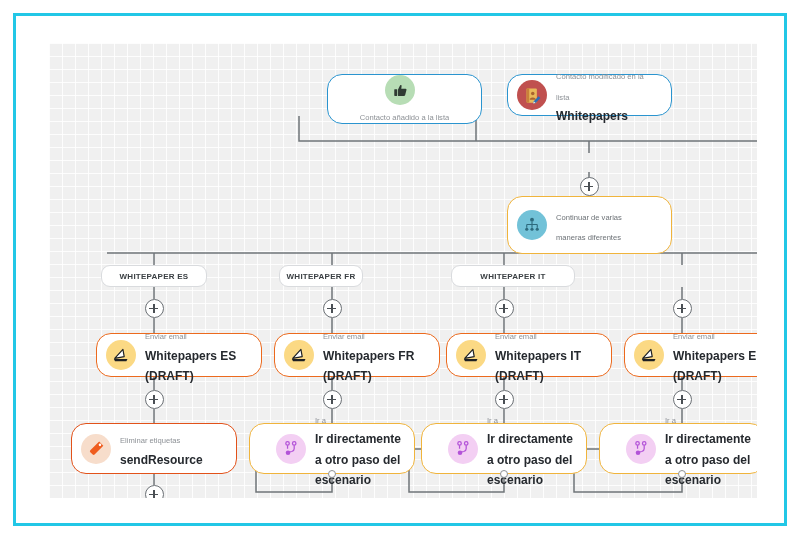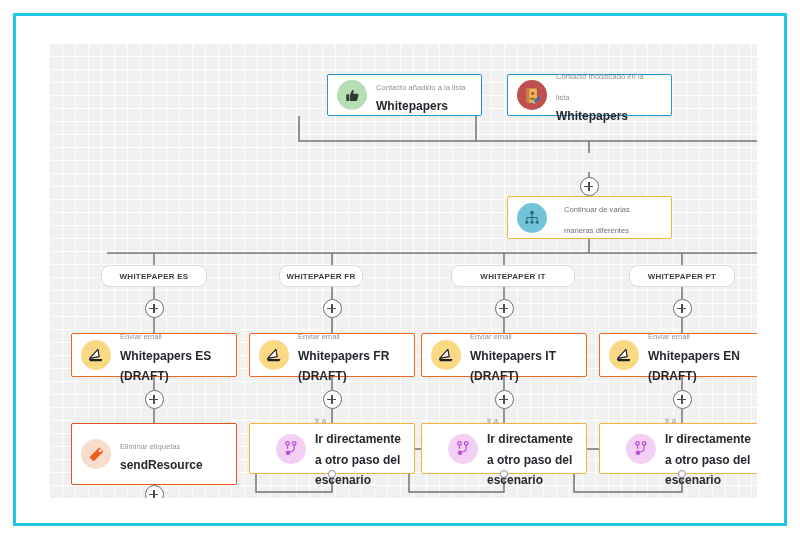--- a/index.html
+++ b/index.html
@@ -33,21 +33,21 @@
     overflow: hidden;
   }
 
   
   #wires { position: absolute; left:0; top:0; width:708px; height:455px; }
 
   
   .node {
     position: absolute;
     background: #ffffff;
-    border-radius: 2px;
+    border-radius: 15px;
     display: flex;
     align-items: center;
     padding: 0 9px;
     z-index: 5;
   }
   .node .ico {
     width: 30px; height: 30px;
     border-radius: 50%;
     flex: 0 0 30px;
     margin-right: 9px;
@@ -56,21 +56,21 @@
   .node .txt { line-height: 1.28; overflow: hidden; }
   .node .sub {
     font-size: 7.6px; color: #8d9196; white-space: pre-line;
   }
   .node .main {
     font-size: 12px; color: #25292e; font-weight: bold;
   }
 
   .trigger { border: 1.6px solid #2a94cf; }
   .multi   { border: 1.6px solid #f0b43c; }
-  .email   { border: 1.6px solid #ec6a1e; }
+  .email   { border: 1.6px solid #ec6a1e; margin-left: 25px; }
   .tagnode { border: 1.6px solid #e2521a; }
   .goto    { border: 1.6px solid #f0b43c; padding-left: 26px; }
 
   
   .chip {
     position: absolute;
     background: #fff;
     border: 1px solid #d9dbde;
     border-radius: 9px;
     height: 22px;
@@ -156,21 +156,21 @@
         <path d="M455,431 L455,449 L360,449 L360,406"></path>
         <path d="M633,431 L633,449 L525,449 L525,406"></path>
 
         <path d="M648,406 L207,406" marker-end="url(#arrL)"></path>
 
         <path d="M105,431 L105,442"></path>
         <path d="M105,461 L105,474"></path>
       </g>
     </svg>
 
-    <div class="node trigger" style="left:278px; top:31px; width:155px; height:42px;">
+    <div class="node trigger" style="left:278px; top:31px; width:155px; height:50px;flex-direction:column;">
       <span class="ico" style="background:#b7ddb5;">
         <svg width="17" height="17" viewBox="0 0 24 24">
           <path d="M8.5 10.5 L11.5 4.5 Q13.3 3.4 13.6 5.2 L13.1 9.4 L19.3 9.4 Q21 9.7 20.4 11.4 L18.6 18.2 Q18.2 19.6 16.7 19.6 L8.5 19.6 Z" fill="#2f3b33"></path>
           <rect x="3.2" y="10.2" width="4.2" height="9.4" rx="0.8" fill="#2f3b33"></rect>
         </svg>
       </span>
       <span class="txt">
         <span class="sub">Contacto añadido a la lista</span><br>
         <span class="main">Whitepapers</span>
       </span>
@@ -189,21 +189,21 @@
       </span>
       <span class="txt">
         <span class="sub">Contacto modificado en la
 lista</span><br>
         <span class="main">Whitepapers</span>
       </span>
     </div>
 
     <div class="plus" style="left:530.5px; top:134px;"></div>
 
-    <div class="node multi" style="left:458px; top:153px; width:165px; height:43px;gap:8px;">
+    <div class="node multi" style="left:458px; top:153px; width:165px; height:58px;">
       <span class="ico" style="background:#72c2d8;">
         <svg width="18" height="18" viewBox="0 0 24 24">
           <circle cx="12" cy="5" r="2.6" fill="#2d6a7d"></circle>
           <path d="M12 7.6 L12 11.4 M5 11.4 L19 11.4 M5 11.4 L5 15.6 M12 11.4 L12 15.6 M19 11.4 L19 15.6" stroke="#2d6a7d" stroke-width="1.5" fill="none"></path>
           <circle cx="5" cy="17.6" r="2.1" fill="#2d6a7d"></circle>
           <circle cx="12" cy="17.6" r="2.1" fill="#2d6a7d"></circle>
           <circle cx="19" cy="17.6" r="2.1" fill="#2d6a7d"></circle>
         </svg>
       </span>
       <span class="txt">
@@ -214,23 +214,20 @@
 
     <div class="chip" style="left:52px; top:222px; width:106px;">
       <span>WHITEPAPER ES</span>
     </div>
     <div class="chip" style="left:230px; top:222px; width:84px;">
       <span>WHITEPAPER FR</span>
     </div>
     <div class="chip" style="left:402px; top:222px; width:124px;">
       <span>WHITEPAPER IT</span>
     </div>
-    <div class="chip" style="left:580px; top:222px; width:106px;">
-      <span>WHITEPAPER PT</span>
-    </div>
 
     <div class="plus" style="left:95.5px;  top:256px;"></div>
     <div class="plus" style="left:273.5px; top:256px;"></div>
     <div class="plus" style="left:445.5px; top:256px;"></div>
     <div class="plus" style="left:623.5px; top:256px;"></div>
 
     <div class="node email" style="left:22px; top:290px; width:166px; height:44px;">
       <span class="ico" style="background:#fbd984;">
         <svg width="19" height="19" viewBox="0 0 24 24">
           <path d="M3.4 15.6 L13.8 4.2 L15.4 13.4 Z" fill="#fff" stroke="#1d2024" stroke-width="1.5" stroke-linejoin="round"></path>
@@ -280,21 +277,21 @@
         <span class="sub">Enviar email</span><br>
         <span class="main">Whitepapers EN (DRAFT)</span>
       </span>
     </div>
 
     <div class="plus" style="left:95.5px;  top:347px;"></div>
     <div class="plus" style="left:273.5px; top:347px;"></div>
     <div class="plus" style="left:445.5px; top:347px;"></div>
     <div class="plus" style="left:623.5px; top:347px;"></div>
 
-    <div class="node tagnode" style="left:22px; top:380px; width:166px; height:62px;">
+    <div class="node tagnode" style="left:22px; top:380px; width:166px; height:51px;">
       <span class="ico" style="background:#f7ddcb;">
         <svg width="19" height="19" viewBox="0 0 24 24">
           <path d="M15.4 3.2 L20.6 8.4 L9.6 19.6 Q8.4 20.8 7.2 19.6 L4.2 16.6 Q3 15.4 4.2 14.2 Z" fill="#ef5c1e"></path>
           <circle cx="16.4" cy="7.4" r="1.6" fill="#fff"></circle>
         </svg>
       </span>
       <span class="txt">
         <span class="sub">Eliminar etiquetas</span><br>
         <span class="main">sendResource</span>
       </span>

